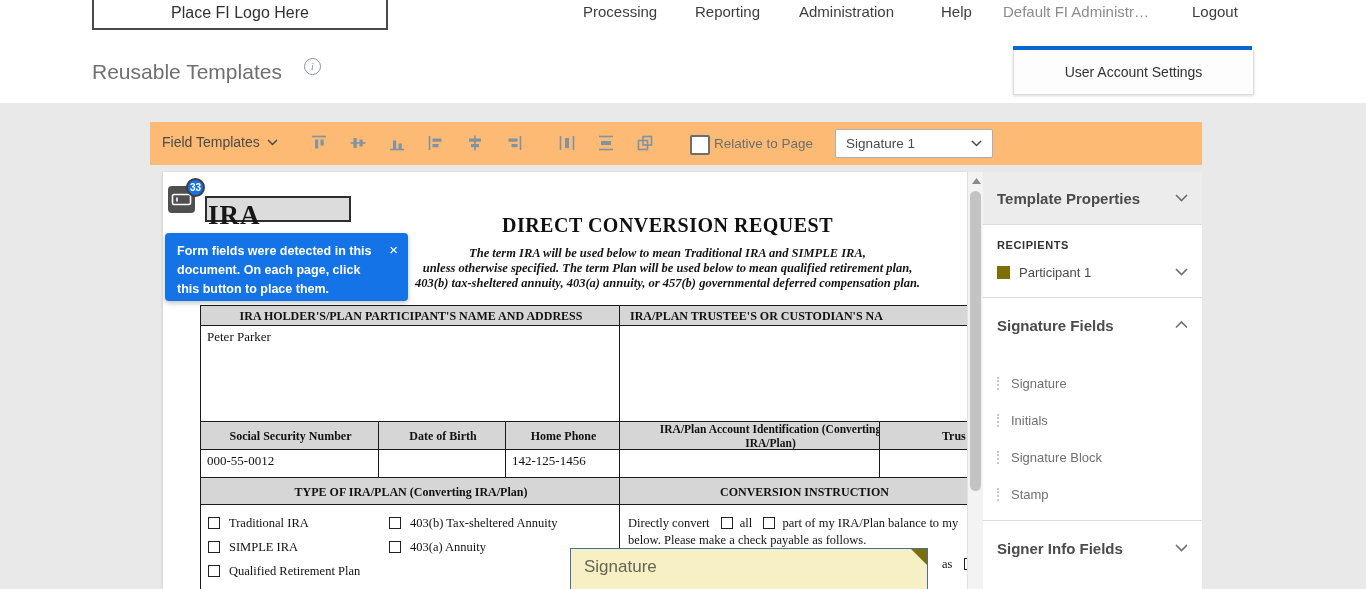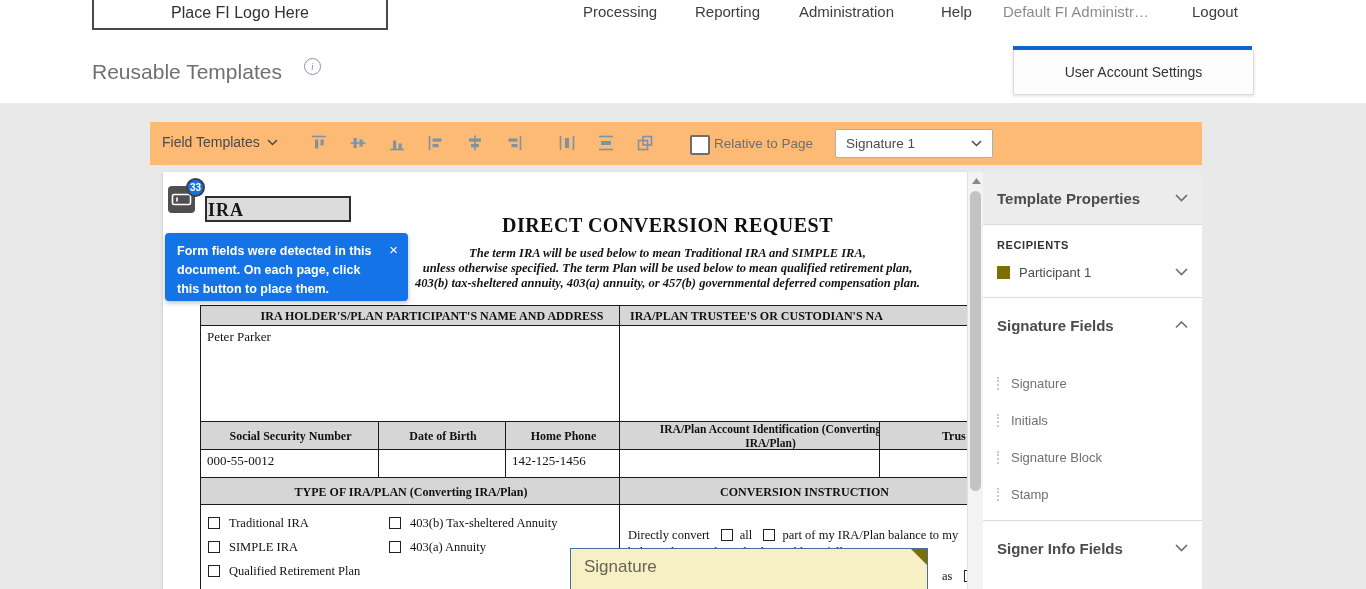--- a/index.html
+++ b/index.html
@@ -33,35 +33,35 @@
     display:flex;align-items:center;padding:0 10px;box-sizing:border-box;font-size:13.5px;color:#4a4a4a;cursor:pointer;}
   .tb-select .chev{margin-left:auto;}
 
   
   .page{position:absolute;left:163px;top:172px;width:804px;height:417px;background:#fff;overflow:hidden;box-shadow:0 1px 3px rgba(0,0,0,.18);}
   .badge-wrap{position:absolute;left:5px;top:10px;width:46px;height:40px;cursor:pointer;}
   .badge-icon{position:absolute;left:0;top:4px;width:27px;height:27px;background:#4f4f4f;border-radius:4px;display:flex;align-items:center;justify-content:center;}
   .badge-count{position:absolute;left:18px;top:-4px;min-width:19px;height:19px;border-radius:10px;border:2px solid #404040;
     color:#fff;font-size:10px;font-weight:bold;display:flex;align-items:center;justify-content:center;box-sizing:border-box;}
   .ira-box{position:absolute;left:42px;top:24px;width:142px;height:22px;border:2px solid #2e2e2e;background:#dcdcdc;}
-  .ira-text{position:absolute;left:45px;top:28px;font-weight:bold;font-size:18px;color:#161616;letter-spacing:1px;}
+  .ira-text{position:absolute;left:45px;top:28px;font-weight:bold;font-size:27px;color:#161616;letter-spacing:1px;}
   .tooltip{position:absolute;left:2px;top:61px;width:243px;height:68px;border-radius:4px;z-index:30;
     color:#fff;font-size:12.5px;font-weight:600;line-height:1.5;padding:9px 12px;box-sizing:border-box;box-shadow:0 2px 5px rgba(0,0,0,.25);}
   .tooltip-close{position:absolute;right:10px;top:6px;font-size:15px;color:#fff;cursor:pointer;font-weight:normal;}
   .tooltip-msg{display:block;width:198px;}
   .form-title{position:absolute;left:37px;top:42px;width:935px;text-align:center;font-weight:bold;font-size:20px;letter-spacing:.5px;color:#101010;}
   .intro-line{position:absolute;left:37px;width:935px;text-align:center;font-style:italic;font-weight:600;font-size:12.5px;color:#141414;}
   .hcell{position:absolute;background:#d6d6d6;border:1px solid #1a1a1a;font-weight:bold;font-size:12px;color:#111;
     display:flex;align-items:center;justify-content:center;text-align:center;overflow:hidden;white-space:nowrap;}
   .hcell.wrap{white-space:normal;line-height:1.15;font-size:11.5px;}
   .hcell.leftal{justify-content:flex-start;}
   .bcell{position:absolute;background:#fff;border:1px solid #1a1a1a;font-size:13px;color:#111;padding:3px 6px;overflow:hidden;}
   .fchk{display:inline-block;width:12px;height:12px;border:1px solid #222;background:#fff;vertical-align:-2px;box-sizing:border-box;}
   .opt-row{position:absolute;font-size:12.5px;color:#111;white-space:nowrap;}
-  .conv-line{position:absolute;font-size:12.5px;color:#111;white-space:nowrap;margin-top:12px;}
+  .conv-line{position:absolute;font-size:12.5px;color:#111;white-space:nowrap;}
   .sig-field{position:absolute;left:407px;top:376px;width:358px;height:52px;border:1px solid #44719c;z-index:20;
     display:flex;align-items:flex-start;padding:8px 0 0 13px;box-sizing:border-box;cursor:move;}
   .sig-label{font-size:17px;color:#62625022;color:#656552;}
   .sig-fold{position:absolute;right:0;top:0;width:16px;height:16px;clip-path:polygon(0 0,100% 0,100% 100%);}
 
   
   .scrollbar{position:absolute;left:967px;top:172px;width:16px;height:417px;background:#f3f3f3;border-left:1px solid #e0e0e0;box-sizing:border-box;}
   .sb-up{position:absolute;left:0;top:0;width:16px;height:17px;display:flex;align-items:center;justify-content:center;cursor:pointer;}
   .sb-thumb{position:absolute;left:2px;top:19px;width:11px;height:300px;background:#c3c3c3;border-radius:6px;cursor:pointer;}
 
@@ -200,21 +200,21 @@
     </div>
 
     <div class="ira-box"></div>
     <div class="ira-text">IRA</div>
 
     <div class="form-title">DIRECT CONVERSION REQUEST</div>
     <div class="intro-line" style="top:74px;">The term IRA will be used below to mean Traditional IRA and SIMPLE IRA,</div>
     <div class="intro-line" style="top:89px;">unless otherwise specified. The term Plan will be used below to mean qualified retirement plan,</div>
     <div class="intro-line" style="top:104px;">403(b) tax-sheltered annuity, 403(a) annuity, or 457(b) governmental deferred compensation plan.</div>
 
-    <div class="hcell" style="left:37px;top:133px;width:420px;height:21px;padding-left:21px;">IRA HOLDER'S/PLAN PARTICIPANT'S NAME AND ADDRESS</div>
+    <div class="hcell" style="left:37px;top:133px;width:420px;height:21px;">IRA HOLDER'S/PLAN PARTICIPANT'S NAME AND ADDRESS</div>
     <div class="hcell leftal" style="left:456px;top:133px;width:520px;height:21px;padding-left:10px;">IRA/PLAN TRUSTEE'S OR CUSTODIAN'S NA</div>
     <div class="bcell" style="left:37px;top:153px;width:420px;height:98px;">Peter Parker</div>
     <div class="bcell" style="left:456px;top:153px;width:520px;height:98px;"></div>
 
     <div class="hcell" style="left:37px;top:249px;width:179px;height:29px;">Social Security Number</div>
     <div class="hcell" style="left:215px;top:249px;width:128px;height:29px;">Date of Birth</div>
     <div class="hcell" style="left:342px;top:249px;width:115px;height:29px;">Home Phone</div>
     <div class="hcell wrap" style="left:456px;top:249px;width:261px;height:29px;padding:0 20px;">IRA/Plan Account Identification (Converting IRA/Plan)</div>
     <div class="hcell leftal" style="left:716px;top:249px;width:260px;height:29px;padding-left:62px;">Trus</div>
 

